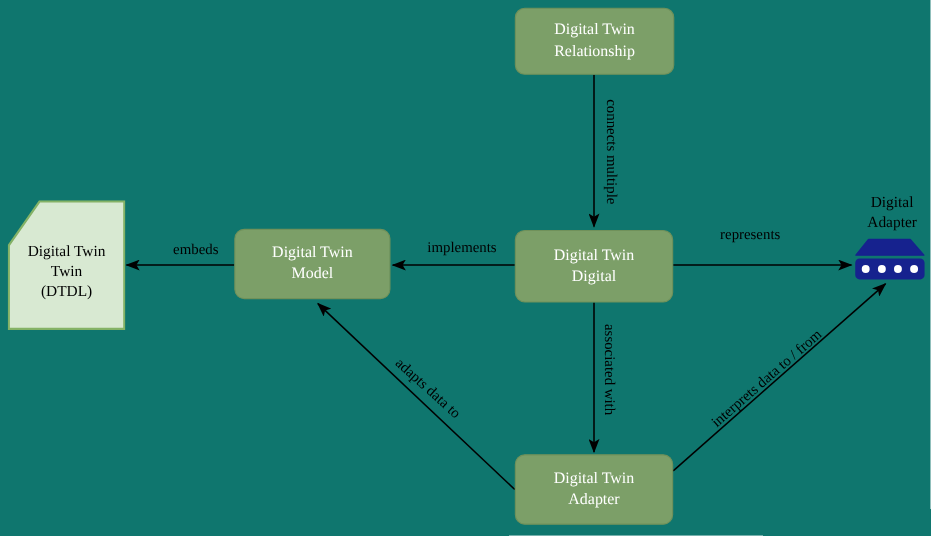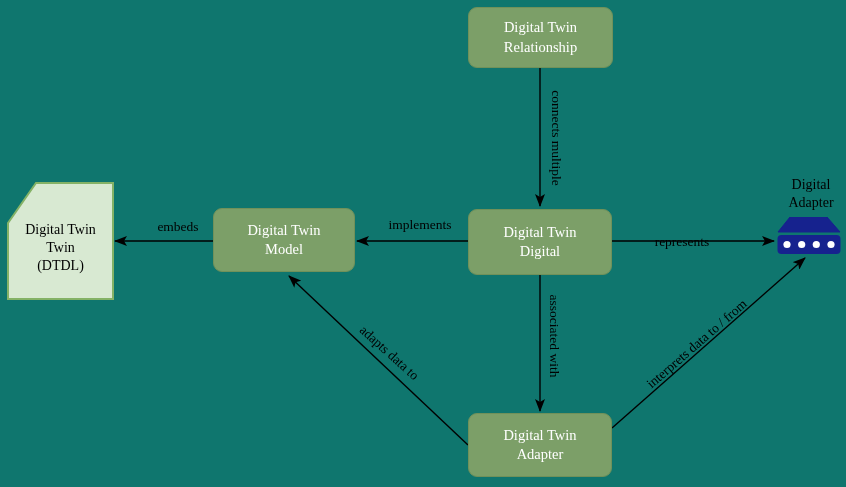--- a/index.html
+++ b/index.html
@@ -109,18 +109,18 @@
     <rect x="0.5" y="18" width="63" height="19" rx="4" style="fill:var(--device-blue);"></rect>
     <circle cx="10" cy="27.5" r="3.6" fill="#ffffff"></circle>
     <circle cx="24.7" cy="27.5" r="3.6" fill="#ffffff"></circle>
     <circle cx="39.3" cy="27.5" r="3.6" fill="#ffffff"></circle>
     <circle cx="54" cy="27.5" r="3.6" fill="#ffffff"></circle>
   </svg>
 
   <div class="edge-label vertical" style="left:556px; top:138px;">connects multiple</div>
   <div class="edge-label" style="left:420px; top:225px;">implements</div>
   <div class="edge-label" style="left:178px; top:227px;">embeds</div>
-  <div class="edge-label" style="left:682px; top:242px;">represents</div>
+  <div class="edge-label" style="left:682px; top:213px;">represents</div>
   <div class="edge-label vertical" style="left:554px; top:336px;">associated with</div>
   <div class="edge-label diag-down" style="left:389px; top:353px;">adapts data to</div>
   <div class="edge-label diag-up" style="left:697px; top:344px;">interprets data to / from</div>
 
 </div>
 
 </body></html>

